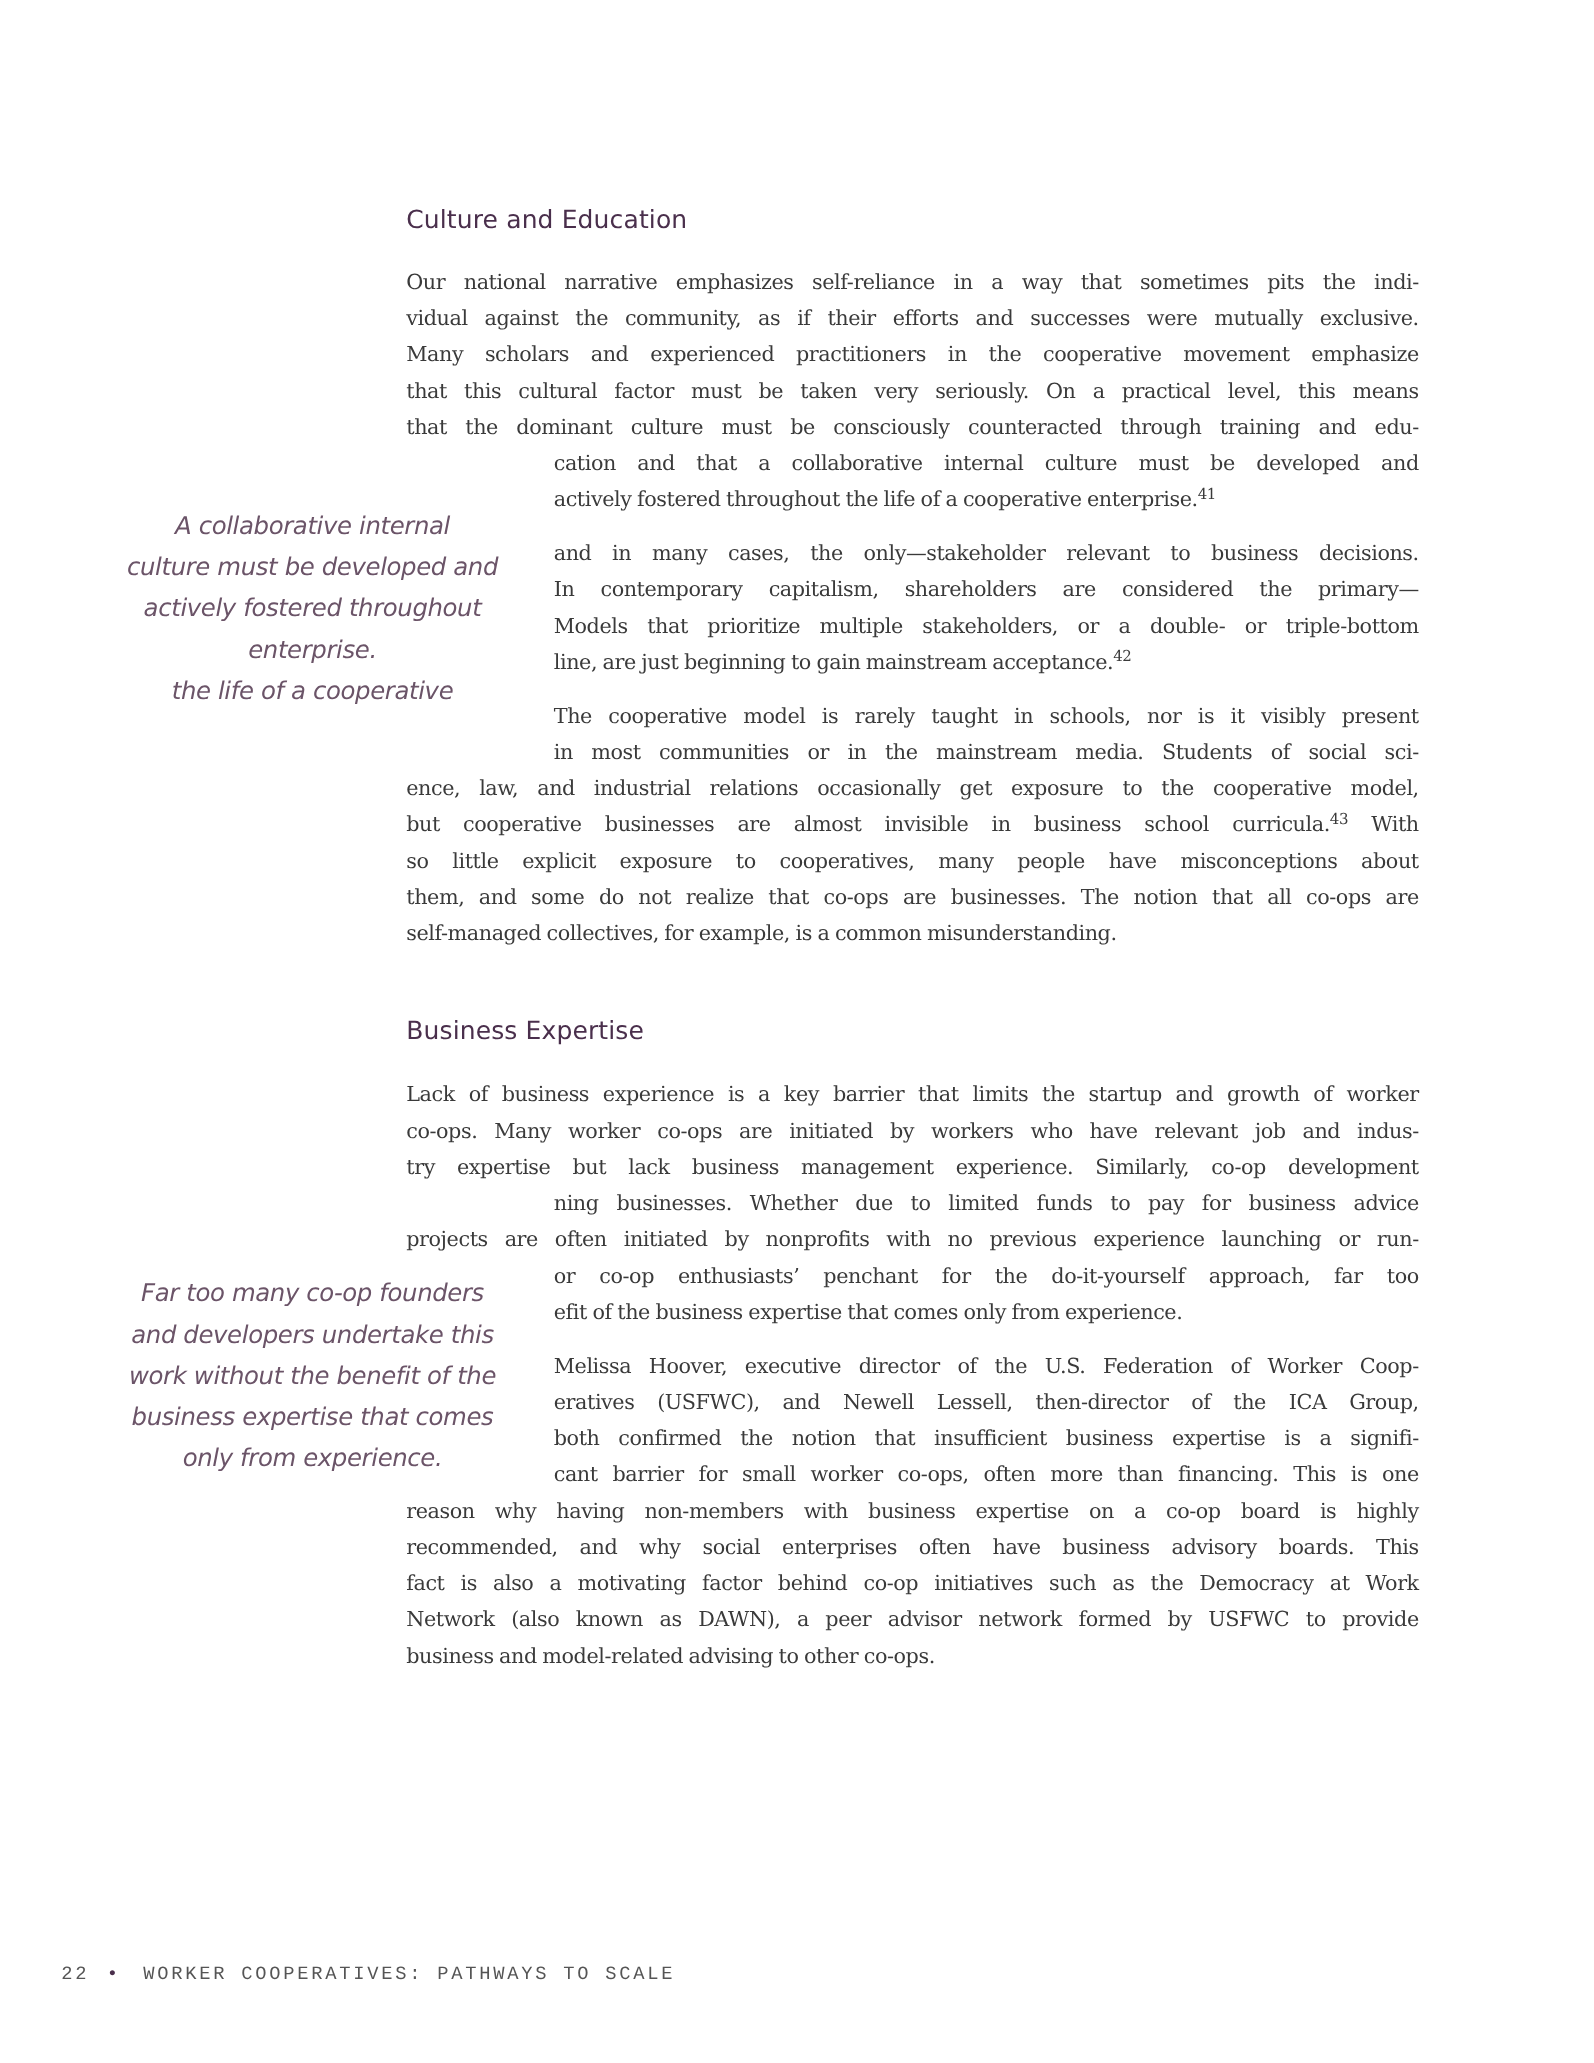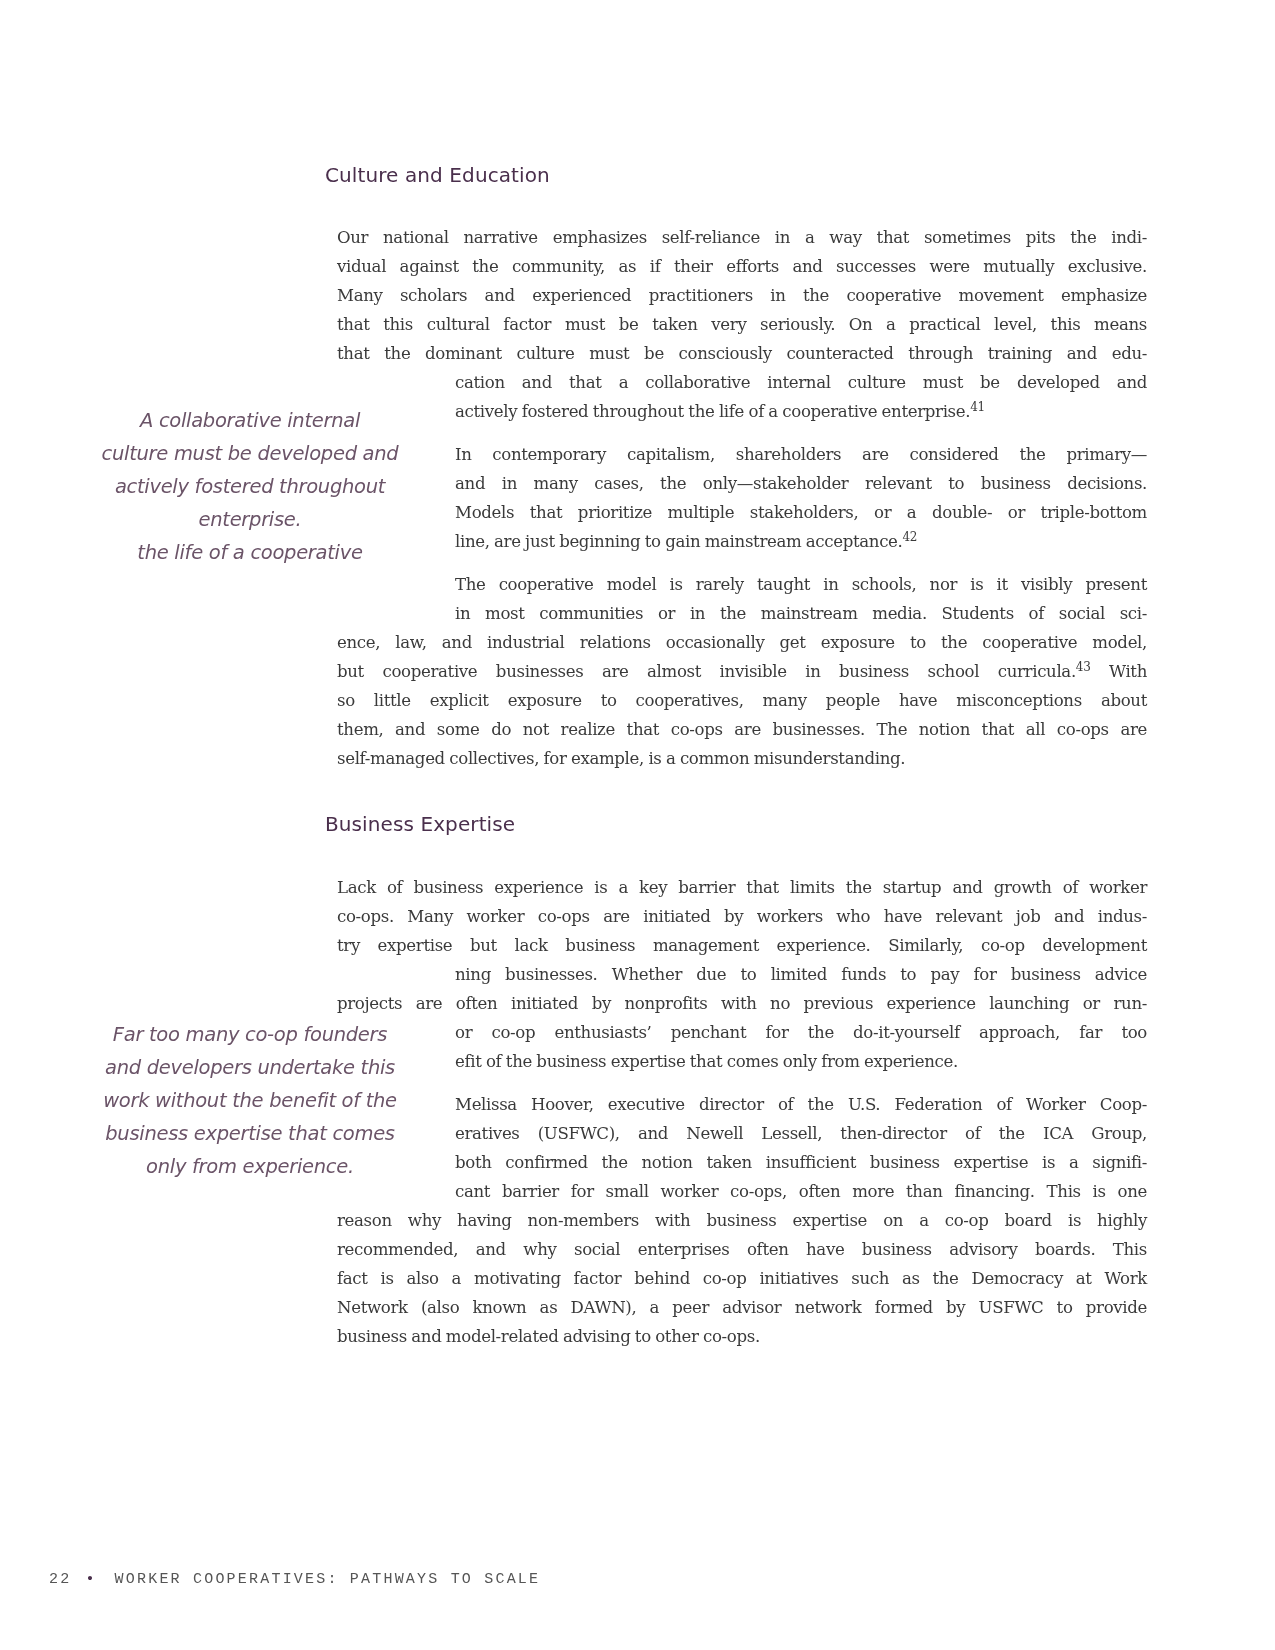--- a/index.html
+++ b/index.html
@@ -3,21 +3,21 @@
 <meta charset="utf-8">
 <style>
   html, body { margin:0; padding:0; background:#ffffff; }
   body { width:1275px; height:1650px; position:relative; overflow:hidden; }
   .heading {
     position:absolute; left:325px; margin:0;
     font-family:"DejaVu Sans", sans-serif; font-weight:normal;
     font-size:20px; color:#4a2f4c; letter-spacing:0.1px;
   }
   .body-text {
-    position:absolute; left:325px; width:810px; margin:12px;
+    position:absolute; left:325px; width:810px; margin:0;
     font-family:"DejaVu Serif", serif; font-size:16.6px; line-height:29px;
     color:#3a3a3a; text-align:justify; letter-spacing:-0.35px; word-spacing:-0.5px;
   }
   .line { display:block; text-align:justify; text-align-last:justify; white-space:nowrap; }
   .line.last { text-align-last:left; }
   .line.indent { padding-left:118px; }
   .para-gap { height:14px; }
   sup { font-size:12px; line-height:0; vertical-align:6px; }
   .pullquote {
     position:absolute; left:85px; width:330px; margin:0;
@@ -43,22 +43,22 @@
     <span class="line">Our national narrative emphasizes self-reliance in a way that sometimes pits the indi-</span>
     <span class="line">vidual against the community, as if their efforts and successes were mutually exclusive.</span>
     <span class="line">Many scholars and experienced practitioners in the cooperative movement emphasize</span>
     <span class="line">that this cultural factor must be taken very seriously. On a practical level, this means</span>
     <span class="line">that the dominant culture must be consciously counteracted through training and edu-</span>
     <span class="line indent">cation and that a collaborative internal culture must be developed and</span>
     <span class="line indent last"><span>actively fostered throughout the life of a cooperative enterprise.</span><sup>41</sup></span>
   </p>
   <div class="para-gap"></div>
   <p style="margin:0">
+    <span class="line indent">and in many cases, the only—stakeholder relevant to business decisions.</span>
     <span class="line indent">In contemporary capitalism, shareholders are considered the primary—</span>
-    <span class="line indent">and in many cases, the only—stakeholder relevant to business decisions.</span>
     <span class="line indent">Models that prioritize multiple stakeholders, or a double- or triple-bottom</span>
     <span class="line indent last"><span>line, are just beginning to gain mainstream acceptance.</span><sup>42</sup></span>
   </p>
   <div class="para-gap"></div>
   <p style="margin:0">
     <span class="line indent">The cooperative model is rarely taught in schools, nor is it visibly present</span>
     <span class="line indent">in most communities or in the mainstream media. Students of social sci-</span>
     <span class="line">ence, law, and industrial relations occasionally get exposure to the cooperative model,</span>
     <span class="line"><span>but cooperative businesses are almost invisible in business school curricula.</span><sup>43</sup> <span>With</span></span>
     <span class="line">so little explicit exposure to cooperatives, many people have misconceptions about</span>
@@ -84,21 +84,21 @@
     <span class="line">try expertise but lack business management experience. Similarly, co-op development</span>
     <span class="line indent">ning businesses. Whether due to limited funds to pay for business advice</span>
     <span class="line">projects are often initiated by nonprofits with no previous experience launching or run-</span>
     <span class="line indent">or co-op enthusiasts’ penchant for the do-it-yourself approach, far too</span>
     <span class="line indent last">efit of the business expertise that comes only from experience.</span>
   </p>
   <div class="para-gap"></div>
   <p style="margin:0">
     <span class="line indent">Melissa Hoover, executive director of the U.S. Federation of Worker Coop-</span>
     <span class="line indent">eratives (USFWC), and Newell Lessell, then-director of the ICA Group,</span>
-    <span class="line indent">both confirmed the notion taken insufficient business expertise is a signifi-</span>
+    <span class="line indent">both confirmed the notion that insufficient business expertise is a signifi-</span>
     <span class="line indent">cant barrier for small worker co-ops, often more than financing. This is one</span>
     <span class="line">reason why having non-members with business expertise on a co-op board is highly</span>
     <span class="line">recommended, and why social enterprises often have business advisory boards. This</span>
     <span class="line">fact is also a motivating factor behind co-op initiatives such as the Democracy at Work</span>
     <span class="line">Network (also known as DAWN), a peer advisor network formed by USFWC to provide</span>
     <span class="line last">business and model-related advising to other co-ops.</span>
   </p>
 </div>
 
 <div class="pullquote" style="top:1018px">

